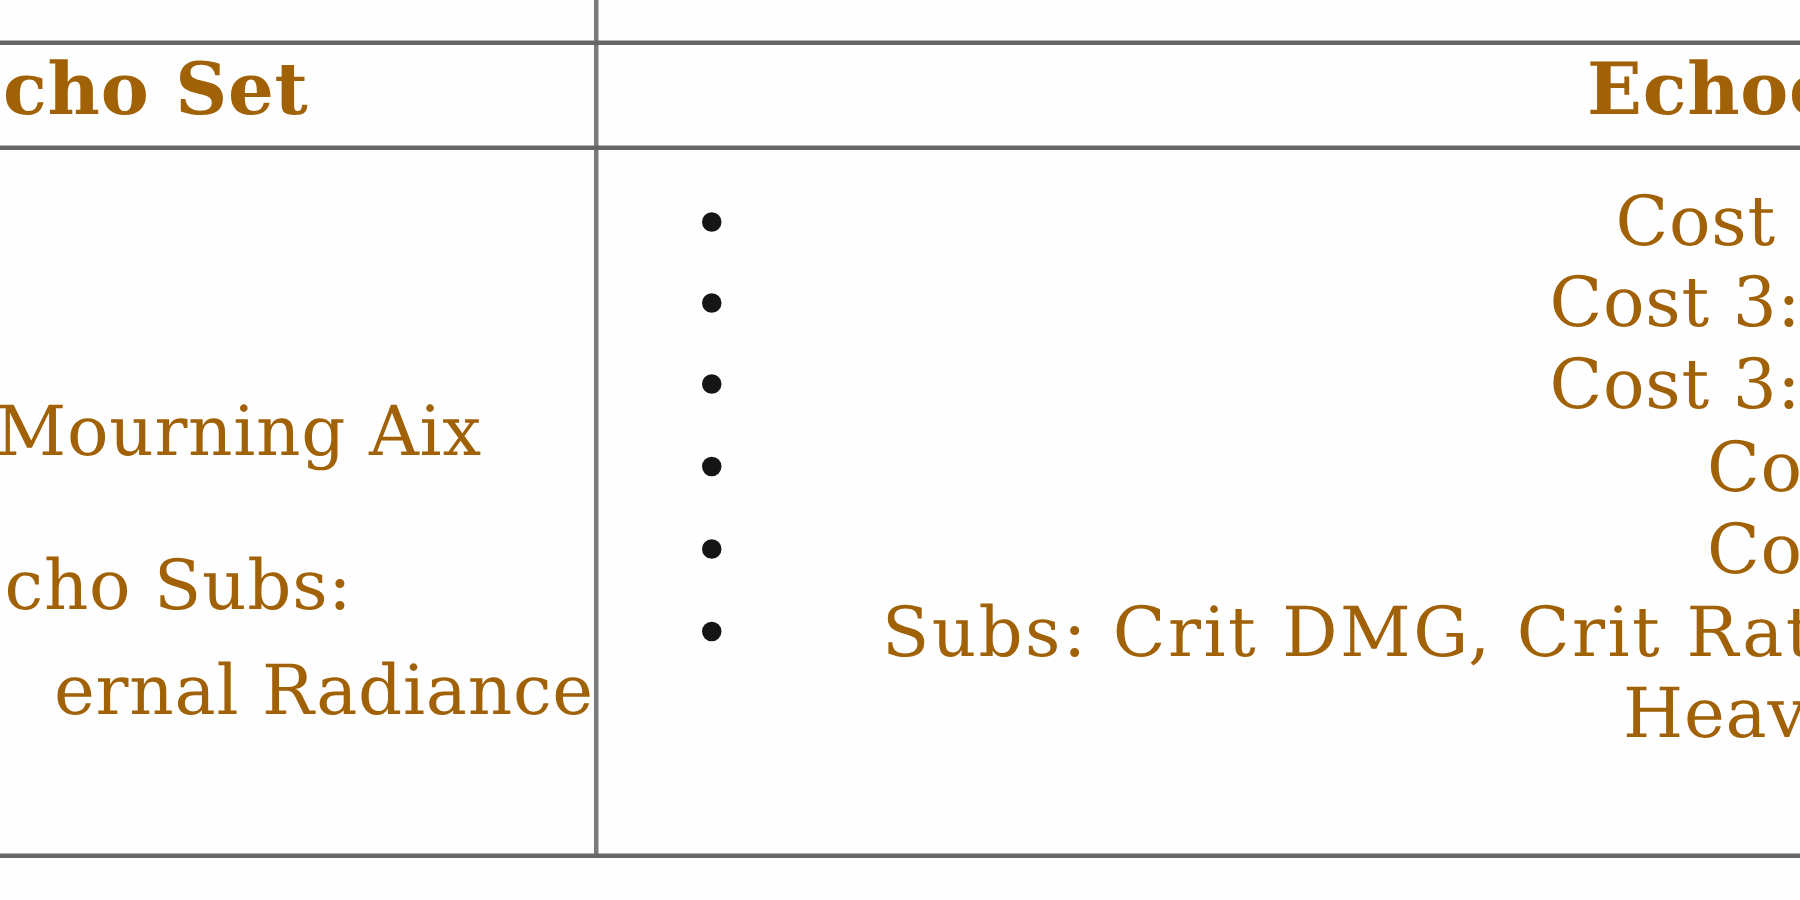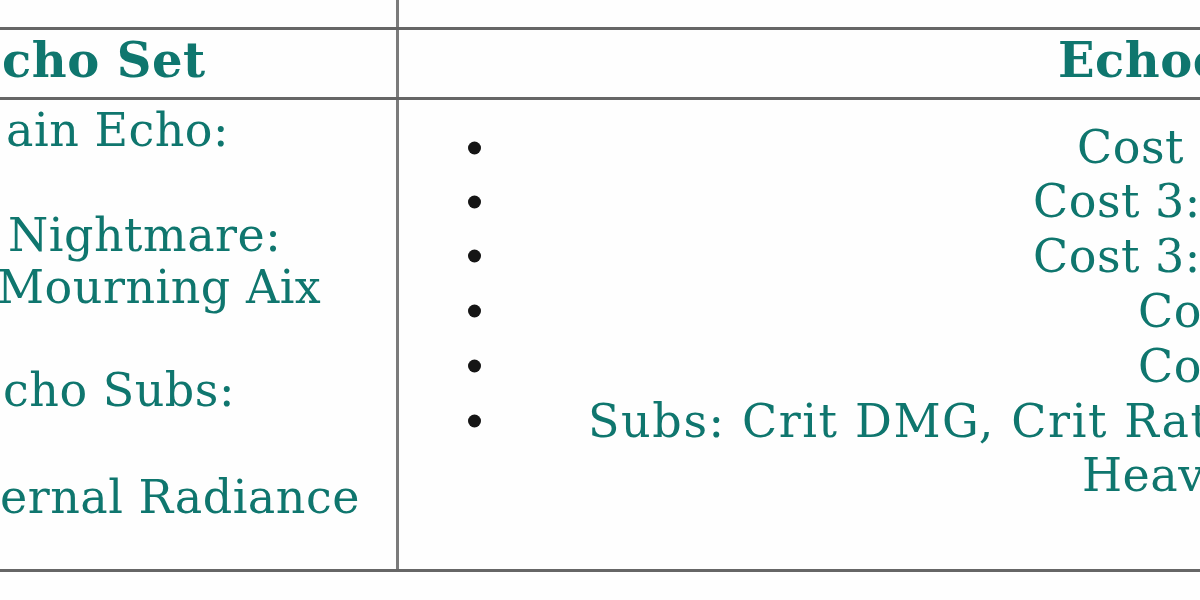--- a/index.html
+++ b/index.html
@@ -2,21 +2,21 @@
 <html><head>
 <meta charset="utf-8">
 <style>
   html,body{margin:0;padding:0;background:#ffffff;}
   .page{
     position:relative;
     width:1200px;height:600px;
     background:#fefefe;
     overflow:hidden;
     font-family:"DejaVu Serif","Liberation Serif",serif;
-    color:#0f766e;
+    color:#a16207;
   }
   
   .hline{position:absolute;left:0;width:1200px;height:3px;background:#666666;}
   .hline.top{top:27px;}
   .hline.mid{top:97px;}
   .hline.bot{top:569px;}
   .vline{position:absolute;left:396px;top:0;width:3px;height:572px;background:#7b7b7b;}
   
   .line{
     position:absolute;
@@ -41,25 +41,23 @@
 <div class="page">
 
   <div class="vline"></div>
   <div class="hline top"></div>
   <div class="hline mid"></div>
   <div class="hline bot"></div>
 
   <div class="line hdr" style="left:2px;top:60px;">cho Set</div>
   <div class="line hdr" style="left:1058px;top:60px;">Echoes</div>
 
-  <div class="line" style="left:6px;top:130px;">ain Echo:</div>
-  <div class="line" style="left:8px;top:235px;">Nightmare:</div>
   <div class="line" style="left:-3px;top:287px;">Mourning Aix</div>
   <div class="line" style="left:3px;top:390px;">cho Subs:</div>
-  <div class="line" style="left:0px;top:497px;">ernal Radiance</div>
+  <div class="line" style="left:0px;top:460px;padding-left:36px;">ernal Radiance</div>
 
   <div class="dot" style="top:148px;"></div>
   <div class="dot" style="top:202px;"></div>
   <div class="dot" style="top:256px;"></div>
   <div class="dot" style="top:311px;"></div>
   <div class="dot" style="top:366px;"></div>
   <div class="dot" style="top:421px;"></div>
 
   <div class="line" style="left:1077px;top:147px;">Cost 4</div>
   <div class="line" style="left:1033px;top:201px;">Cost 3:</div>

